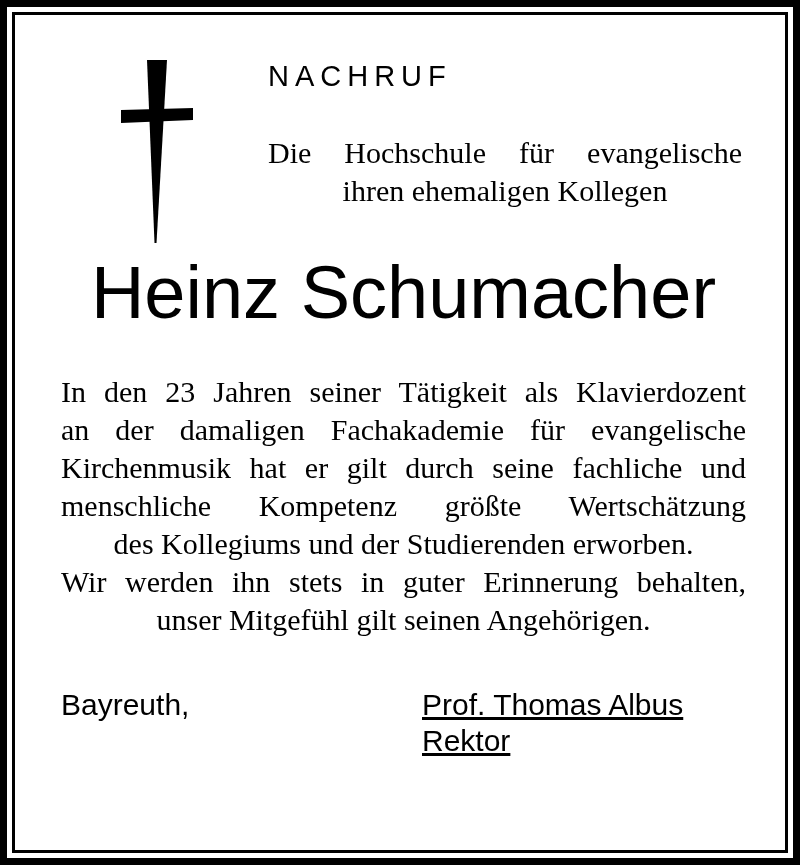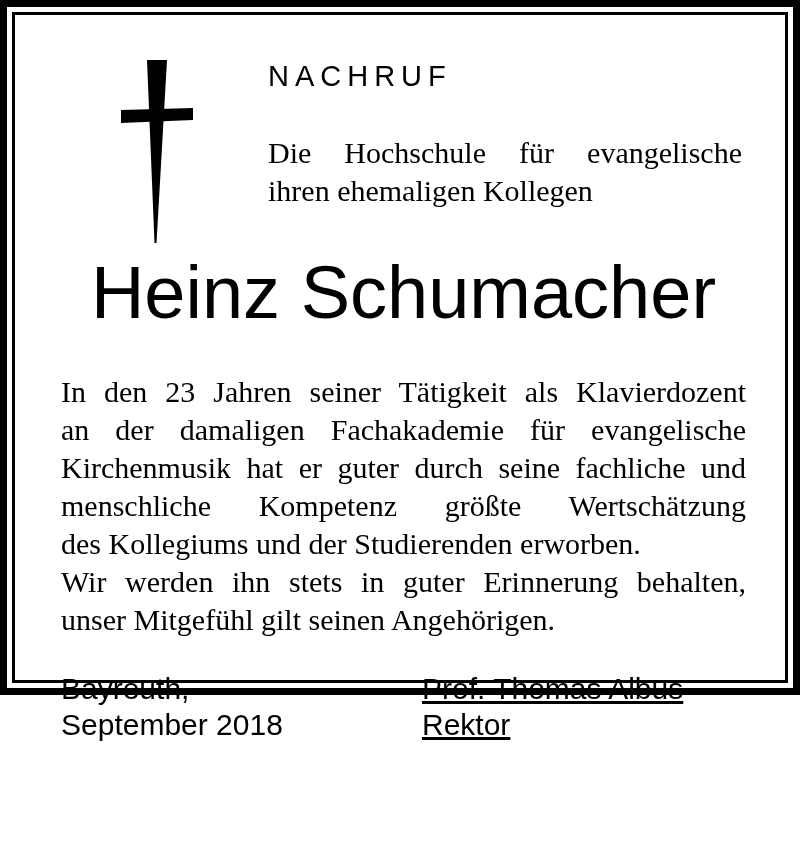--- a/index.html
+++ b/index.html
@@ -8,21 +8,21 @@
     width: 800px;
     height: 865px;
     background: #ffffff;
     font-family: "Liberation Sans", "DejaVu Sans", sans-serif;
     color: #000000;
     overflow: hidden;
   }
   .outer-frame {
     box-sizing: border-box;
     width: 800px;
-    height: 695px;
+    height: 865px;
     border: 7px solid #000;
     padding: 5px;
   }
   .inner-frame {
     box-sizing: border-box;
     height: 100%;
     border: 3px solid #000;
     padding: 42px 39px 0 46px;
     position: relative;
   }
@@ -50,34 +50,34 @@
     white-space: nowrap;
   }
   .bodytext { font-size: 30px; line-height: 38px; font-family: Liberation Serif, serif; }
   .jline {
     text-align: justify;
     text-align-last: justify;
     height: 38px;
     overflow: visible;
   }
   .lline {
-    text-align: left;
+    text-align: center;
     height: 38px;
   }
   .deceased-name {
     margin-top: 10px;
     font-size: 74px;
     line-height: 80px;
     text-align: center;
     white-space: nowrap;
   }
   .para2 { margin-top: 40px; }
   .para3 { }
   .signoff {
-    margin-top: 32px;
+    margin-top: 48px;
     display: flex;
     font-size: 30px;
     line-height: 36px;
   }
   .signoff .col-left { width: 361px; flex: none; }
   .signoff .col-right { flex: none; text-decoration: underline; }
 </style>
 </head>
 <body>
 
@@ -98,34 +98,33 @@
           <div class="lline">ihren ehemaligen Kollegen</div>
         </div>
       </div>
     </div>
 
     <div class="deceased-name">Heinz Schumacher</div>
 
     <div class="bodytext para2">
       <div class="jline">In den 23 Jahren seiner Tätigkeit als Klavierdozent</div>
       <div class="jline">an der damaligen Fachakademie für evangelische</div>
-      <div class="jline">Kirchenmusik hat er guter durch seine fachliche und</div>
+      <div class="jline">Kirchenmusik hat er gilt durch seine fachliche und</div>
       <div class="jline">menschliche Kompetenz größte Wertschätzung</div>
       <div class="lline">des Kollegiums und der Studierenden erworben.</div>
     </div>
 
     <div class="bodytext para3">
       <div class="jline">Wir werden ihn stets in guter Erinnerung behalten,</div>
       <div class="lline">unser Mitgefühl gilt seinen Angehörigen.</div>
     </div>
 
     <div class="signoff">
       <div class="col-left">
         <div>Bayreuth,</div>
-        <div>September 2018</div>
       </div>
       <div class="col-right">
         <div>Prof. Thomas Albus</div>
         <div>Rektor</div>
       </div>
     </div>
 
   </div>
 </div>
 

